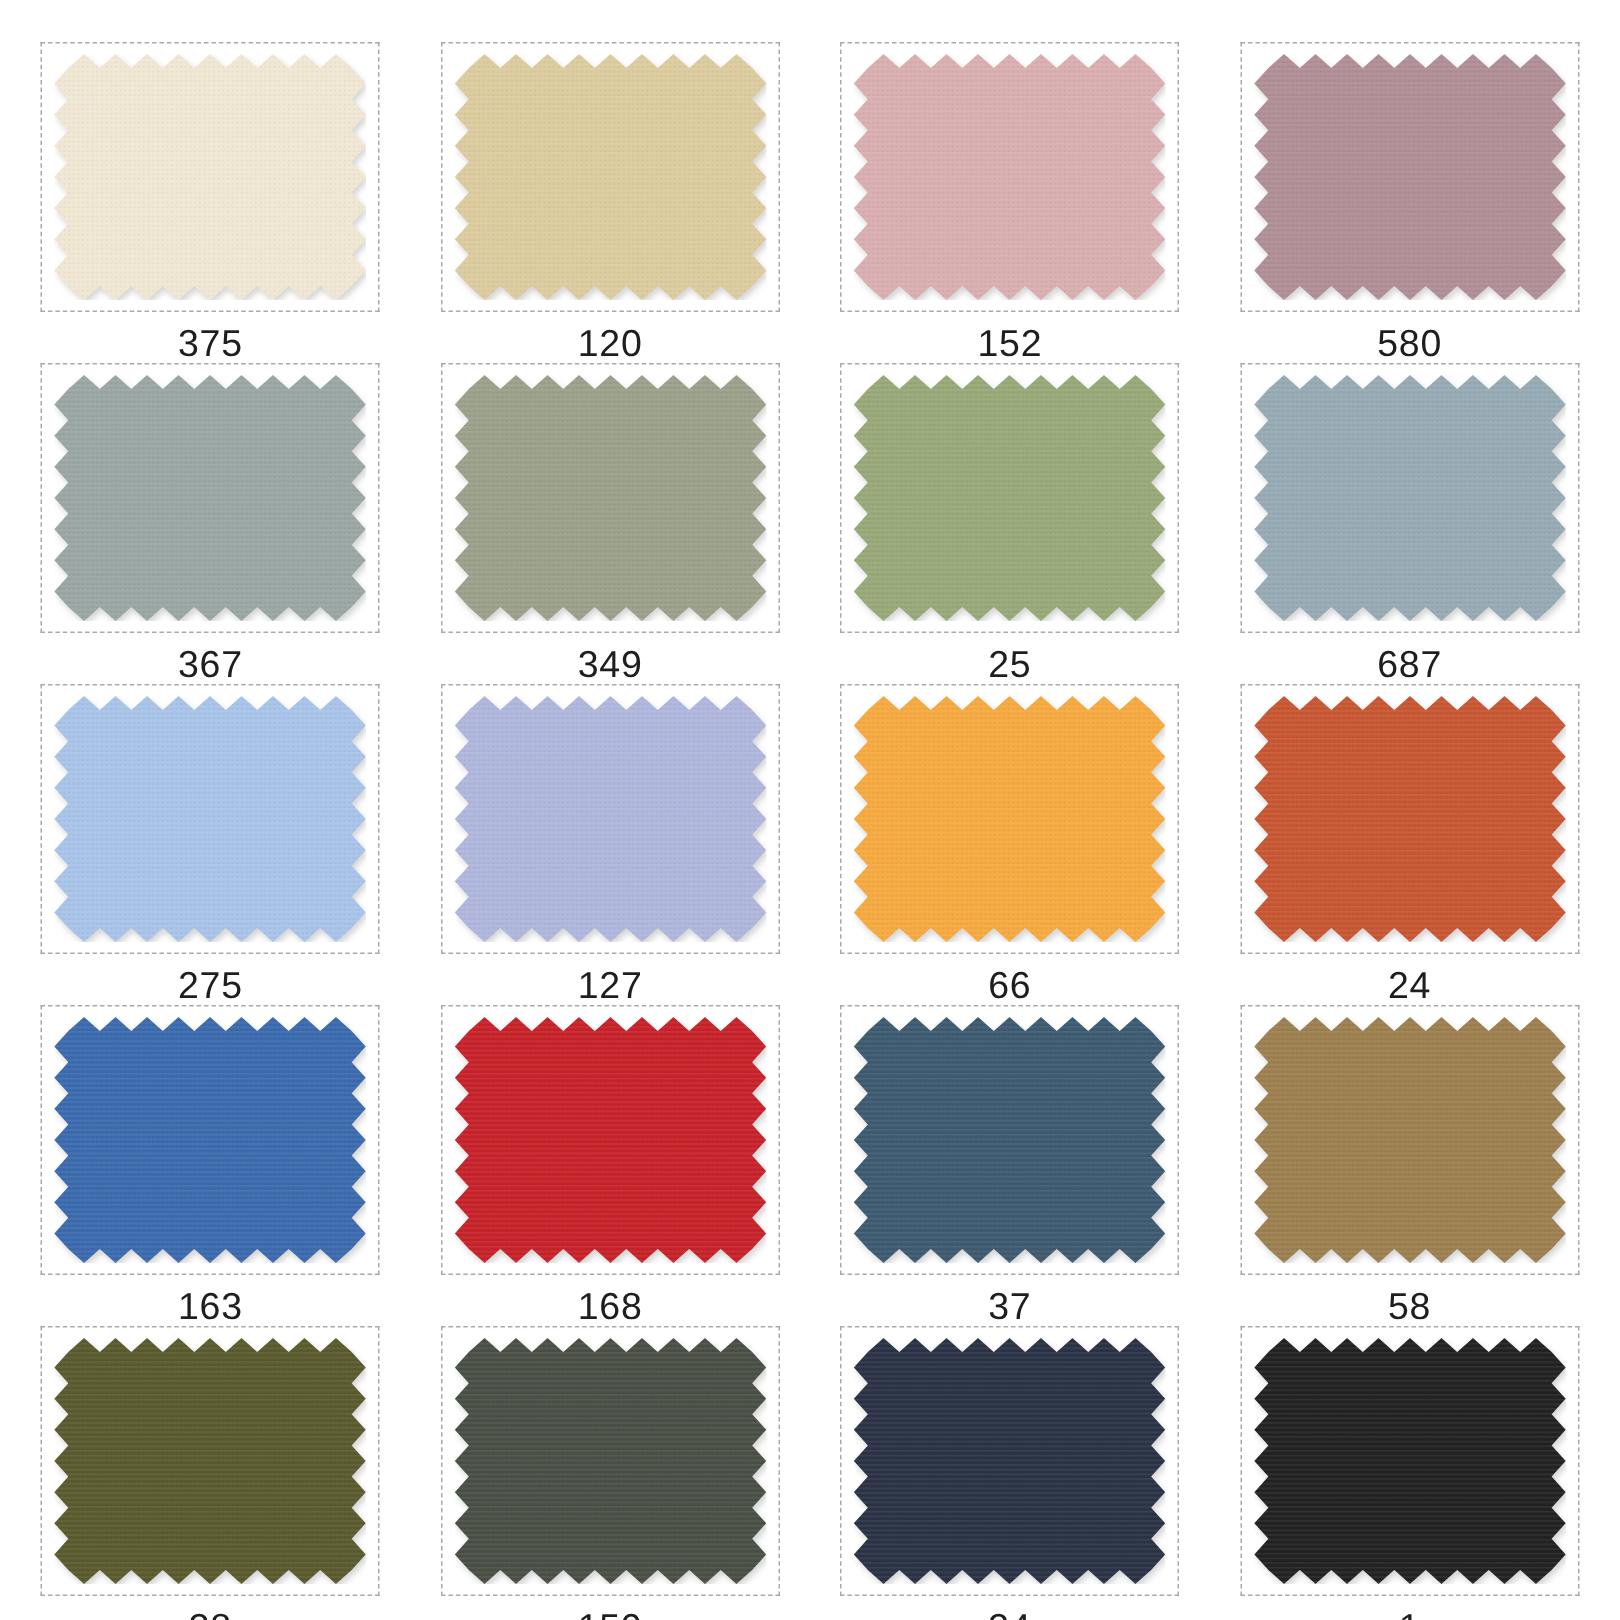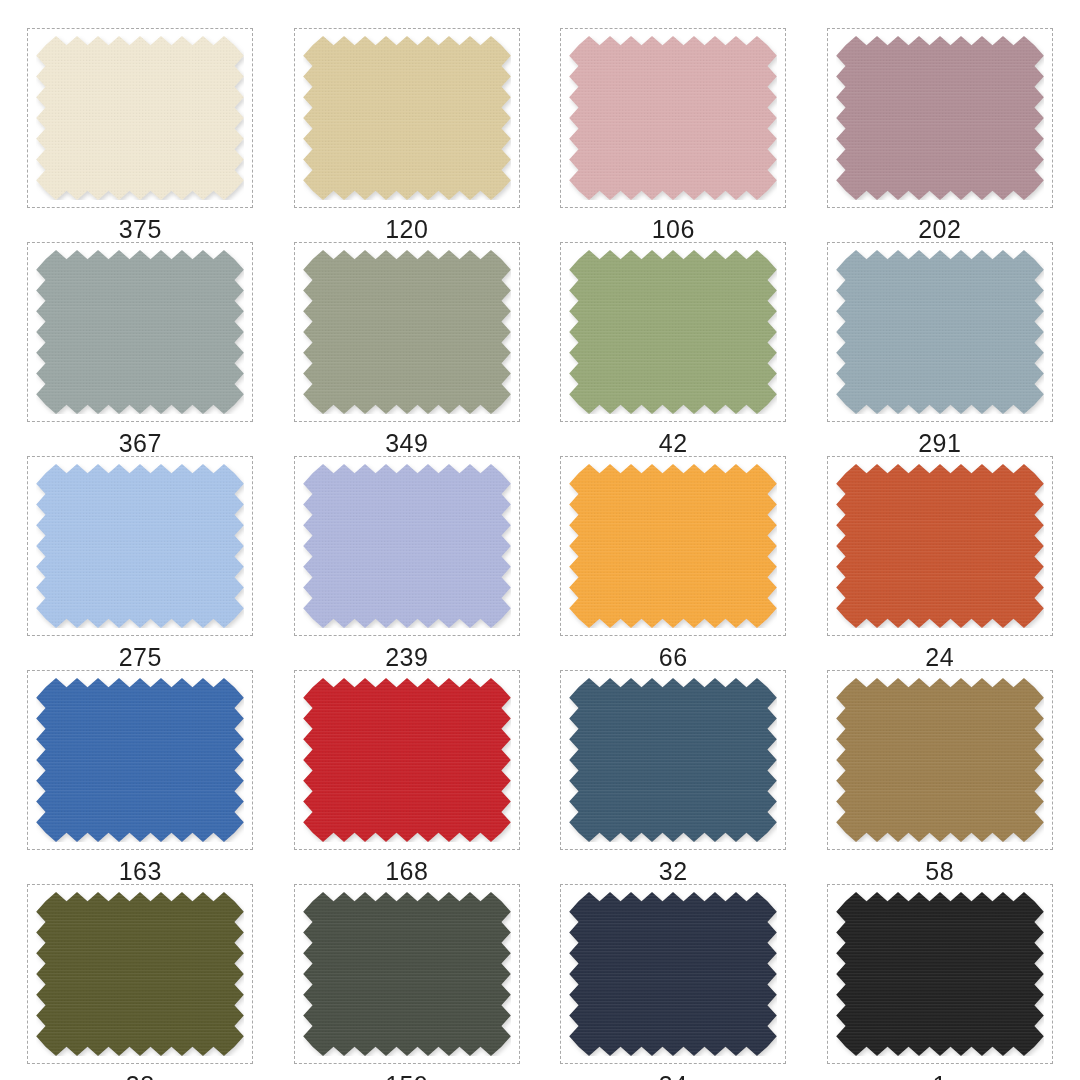--- a/index.html
+++ b/index.html
@@ -113,39 +113,39 @@
             </filter>
             <pattern id="wv2" width="3" height="3" patternUnits="userSpaceOnUse">
               <rect x="0" y="0" width="3" height="1" fill="#ffffff" opacity="0.07"></rect>
               <rect x="0" y="2" width="1" height="1" fill="#000000" opacity="0.05"></rect>
             </pattern>
           </defs>
           <polygon points="9.00,9.00 19.11,0.00 29.22,9.00 39.33,0.00 49.44,9.00 59.56,0.00 69.67,9.00 79.78,0.00 89.89,9.00 100.00,0.00 110.11,9.00 120.22,0.00 130.33,9.00 140.44,0.00 150.56,9.00 160.67,0.00 170.78,9.00 180.89,0.00 191.00,9.00 191.00,9.00 200.00,19.00 191.00,29.00 200.00,39.00 191.00,49.00 200.00,59.00 191.00,69.00 200.00,79.00 191.00,89.00 200.00,99.00 191.00,109.00 200.00,119.00 191.00,129.00 200.00,139.00 191.00,149.00 191.00,149.00 180.89,158.00 170.78,149.00 160.67,158.00 150.56,149.00 140.44,158.00 130.33,149.00 120.22,158.00 110.11,149.00 100.00,158.00 89.89,149.00 79.78,158.00 69.67,149.00 59.56,158.00 49.44,149.00 39.33,158.00 29.22,149.00 19.11,158.00 9.00,149.00 9.00,149.00 0.00,139.00 9.00,129.00 0.00,119.00 9.00,109.00 0.00,99.00 9.00,89.00 0.00,79.00 9.00,69.00 0.00,59.00 9.00,49.00 0.00,39.00 9.00,29.00 0.00,19.00 9.00,9.00" fill="#d9aeb0" filter="url(#sh2)"></polygon>
           <polygon points="9.00,9.00 19.11,0.00 29.22,9.00 39.33,0.00 49.44,9.00 59.56,0.00 69.67,9.00 79.78,0.00 89.89,9.00 100.00,0.00 110.11,9.00 120.22,0.00 130.33,9.00 140.44,0.00 150.56,9.00 160.67,0.00 170.78,9.00 180.89,0.00 191.00,9.00 191.00,9.00 200.00,19.00 191.00,29.00 200.00,39.00 191.00,49.00 200.00,59.00 191.00,69.00 200.00,79.00 191.00,89.00 200.00,99.00 191.00,109.00 200.00,119.00 191.00,129.00 200.00,139.00 191.00,149.00 191.00,149.00 180.89,158.00 170.78,149.00 160.67,158.00 150.56,149.00 140.44,158.00 130.33,149.00 120.22,158.00 110.11,149.00 100.00,158.00 89.89,149.00 79.78,158.00 69.67,149.00 59.56,158.00 49.44,149.00 39.33,158.00 29.22,149.00 19.11,158.00 9.00,149.00 9.00,149.00 0.00,139.00 9.00,129.00 0.00,119.00 9.00,109.00 0.00,99.00 9.00,89.00 0.00,79.00 9.00,69.00 0.00,59.00 9.00,49.00 0.00,39.00 9.00,29.00 0.00,19.00 9.00,9.00" fill="url(#wv2)"></polygon>
         </svg>
       </div>
-      <div class="swatch-label">106</div>
+      <div class="swatch-label">152</div>
     </div>
     <div class="swatch-cell">
       <div class="swatch-frame">
         <svg class="swatch-svg" viewBox="0 0 200 158">
           <defs>
             <filter id="sh3" x="-20%" y="-20%" width="140%" height="140%">
               <feDropShadow dx="1.5" dy="2.5" stdDeviation="2.2" flood-color="#9a9a9a" flood-opacity="0.42"></feDropShadow>
             </filter>
             <pattern id="wv3" width="3" height="3" patternUnits="userSpaceOnUse">
               <rect x="0" y="0" width="3" height="1" fill="#ffffff" opacity="0.07"></rect>
               <rect x="0" y="2" width="1" height="1" fill="#000000" opacity="0.05"></rect>
             </pattern>
           </defs>
           <polygon points="9.00,9.00 19.11,0.00 29.22,9.00 39.33,0.00 49.44,9.00 59.56,0.00 69.67,9.00 79.78,0.00 89.89,9.00 100.00,0.00 110.11,9.00 120.22,0.00 130.33,9.00 140.44,0.00 150.56,9.00 160.67,0.00 170.78,9.00 180.89,0.00 191.00,9.00 191.00,9.00 200.00,19.00 191.00,29.00 200.00,39.00 191.00,49.00 200.00,59.00 191.00,69.00 200.00,79.00 191.00,89.00 200.00,99.00 191.00,109.00 200.00,119.00 191.00,129.00 200.00,139.00 191.00,149.00 191.00,149.00 180.89,158.00 170.78,149.00 160.67,158.00 150.56,149.00 140.44,158.00 130.33,149.00 120.22,158.00 110.11,149.00 100.00,158.00 89.89,149.00 79.78,158.00 69.67,149.00 59.56,158.00 49.44,149.00 39.33,158.00 29.22,149.00 19.11,158.00 9.00,149.00 9.00,149.00 0.00,139.00 9.00,129.00 0.00,119.00 9.00,109.00 0.00,99.00 9.00,89.00 0.00,79.00 9.00,69.00 0.00,59.00 9.00,49.00 0.00,39.00 9.00,29.00 0.00,19.00 9.00,9.00" fill="#b08e96" filter="url(#sh3)"></polygon>
           <polygon points="9.00,9.00 19.11,0.00 29.22,9.00 39.33,0.00 49.44,9.00 59.56,0.00 69.67,9.00 79.78,0.00 89.89,9.00 100.00,0.00 110.11,9.00 120.22,0.00 130.33,9.00 140.44,0.00 150.56,9.00 160.67,0.00 170.78,9.00 180.89,0.00 191.00,9.00 191.00,9.00 200.00,19.00 191.00,29.00 200.00,39.00 191.00,49.00 200.00,59.00 191.00,69.00 200.00,79.00 191.00,89.00 200.00,99.00 191.00,109.00 200.00,119.00 191.00,129.00 200.00,139.00 191.00,149.00 191.00,149.00 180.89,158.00 170.78,149.00 160.67,158.00 150.56,149.00 140.44,158.00 130.33,149.00 120.22,158.00 110.11,149.00 100.00,158.00 89.89,149.00 79.78,158.00 69.67,149.00 59.56,158.00 49.44,149.00 39.33,158.00 29.22,149.00 19.11,158.00 9.00,149.00 9.00,149.00 0.00,139.00 9.00,129.00 0.00,119.00 9.00,109.00 0.00,99.00 9.00,89.00 0.00,79.00 9.00,69.00 0.00,59.00 9.00,49.00 0.00,39.00 9.00,29.00 0.00,19.00 9.00,9.00" fill="url(#wv3)"></polygon>
         </svg>
       </div>
-      <div class="swatch-label">202</div>
+      <div class="swatch-label">580</div>
     </div>
     <div class="swatch-cell">
       <div class="swatch-frame">
         <svg class="swatch-svg" viewBox="0 0 200 158">
           <defs>
             <filter id="sh4" x="-20%" y="-20%" width="140%" height="140%">
               <feDropShadow dx="1.5" dy="2.5" stdDeviation="2.2" flood-color="#9a9a9a" flood-opacity="0.42"></feDropShadow>
             </filter>
             <pattern id="wv4" width="3" height="3" patternUnits="userSpaceOnUse">
               <rect x="0" y="0" width="3" height="1" fill="#ffffff" opacity="0.07"></rect>
@@ -185,39 +185,39 @@
             </filter>
             <pattern id="wv6" width="3" height="3" patternUnits="userSpaceOnUse">
               <rect x="0" y="0" width="3" height="1" fill="#ffffff" opacity="0.07"></rect>
               <rect x="0" y="2" width="1" height="1" fill="#000000" opacity="0.05"></rect>
             </pattern>
           </defs>
           <polygon points="9.00,9.00 19.11,0.00 29.22,9.00 39.33,0.00 49.44,9.00 59.56,0.00 69.67,9.00 79.78,0.00 89.89,9.00 100.00,0.00 110.11,9.00 120.22,0.00 130.33,9.00 140.44,0.00 150.56,9.00 160.67,0.00 170.78,9.00 180.89,0.00 191.00,9.00 191.00,9.00 200.00,19.00 191.00,29.00 200.00,39.00 191.00,49.00 200.00,59.00 191.00,69.00 200.00,79.00 191.00,89.00 200.00,99.00 191.00,109.00 200.00,119.00 191.00,129.00 200.00,139.00 191.00,149.00 191.00,149.00 180.89,158.00 170.78,149.00 160.67,158.00 150.56,149.00 140.44,158.00 130.33,149.00 120.22,158.00 110.11,149.00 100.00,158.00 89.89,149.00 79.78,158.00 69.67,149.00 59.56,158.00 49.44,149.00 39.33,158.00 29.22,149.00 19.11,158.00 9.00,149.00 9.00,149.00 0.00,139.00 9.00,129.00 0.00,119.00 9.00,109.00 0.00,99.00 9.00,89.00 0.00,79.00 9.00,69.00 0.00,59.00 9.00,49.00 0.00,39.00 9.00,29.00 0.00,19.00 9.00,9.00" fill="#97a878" filter="url(#sh6)"></polygon>
           <polygon points="9.00,9.00 19.11,0.00 29.22,9.00 39.33,0.00 49.44,9.00 59.56,0.00 69.67,9.00 79.78,0.00 89.89,9.00 100.00,0.00 110.11,9.00 120.22,0.00 130.33,9.00 140.44,0.00 150.56,9.00 160.67,0.00 170.78,9.00 180.89,0.00 191.00,9.00 191.00,9.00 200.00,19.00 191.00,29.00 200.00,39.00 191.00,49.00 200.00,59.00 191.00,69.00 200.00,79.00 191.00,89.00 200.00,99.00 191.00,109.00 200.00,119.00 191.00,129.00 200.00,139.00 191.00,149.00 191.00,149.00 180.89,158.00 170.78,149.00 160.67,158.00 150.56,149.00 140.44,158.00 130.33,149.00 120.22,158.00 110.11,149.00 100.00,158.00 89.89,149.00 79.78,158.00 69.67,149.00 59.56,158.00 49.44,149.00 39.33,158.00 29.22,149.00 19.11,158.00 9.00,149.00 9.00,149.00 0.00,139.00 9.00,129.00 0.00,119.00 9.00,109.00 0.00,99.00 9.00,89.00 0.00,79.00 9.00,69.00 0.00,59.00 9.00,49.00 0.00,39.00 9.00,29.00 0.00,19.00 9.00,9.00" fill="url(#wv6)"></polygon>
         </svg>
       </div>
-      <div class="swatch-label">42</div>
+      <div class="swatch-label">25</div>
     </div>
     <div class="swatch-cell">
       <div class="swatch-frame">
         <svg class="swatch-svg" viewBox="0 0 200 158">
           <defs>
             <filter id="sh7" x="-20%" y="-20%" width="140%" height="140%">
               <feDropShadow dx="1.5" dy="2.5" stdDeviation="2.2" flood-color="#9a9a9a" flood-opacity="0.42"></feDropShadow>
             </filter>
             <pattern id="wv7" width="3" height="3" patternUnits="userSpaceOnUse">
               <rect x="0" y="0" width="3" height="1" fill="#ffffff" opacity="0.07"></rect>
               <rect x="0" y="2" width="1" height="1" fill="#000000" opacity="0.05"></rect>
             </pattern>
           </defs>
           <polygon points="9.00,9.00 19.11,0.00 29.22,9.00 39.33,0.00 49.44,9.00 59.56,0.00 69.67,9.00 79.78,0.00 89.89,9.00 100.00,0.00 110.11,9.00 120.22,0.00 130.33,9.00 140.44,0.00 150.56,9.00 160.67,0.00 170.78,9.00 180.89,0.00 191.00,9.00 191.00,9.00 200.00,19.00 191.00,29.00 200.00,39.00 191.00,49.00 200.00,59.00 191.00,69.00 200.00,79.00 191.00,89.00 200.00,99.00 191.00,109.00 200.00,119.00 191.00,129.00 200.00,139.00 191.00,149.00 191.00,149.00 180.89,158.00 170.78,149.00 160.67,158.00 150.56,149.00 140.44,158.00 130.33,149.00 120.22,158.00 110.11,149.00 100.00,158.00 89.89,149.00 79.78,158.00 69.67,149.00 59.56,158.00 49.44,149.00 39.33,158.00 29.22,149.00 19.11,158.00 9.00,149.00 9.00,149.00 0.00,139.00 9.00,129.00 0.00,119.00 9.00,109.00 0.00,99.00 9.00,89.00 0.00,79.00 9.00,69.00 0.00,59.00 9.00,49.00 0.00,39.00 9.00,29.00 0.00,19.00 9.00,9.00" fill="#96aab4" filter="url(#sh7)"></polygon>
           <polygon points="9.00,9.00 19.11,0.00 29.22,9.00 39.33,0.00 49.44,9.00 59.56,0.00 69.67,9.00 79.78,0.00 89.89,9.00 100.00,0.00 110.11,9.00 120.22,0.00 130.33,9.00 140.44,0.00 150.56,9.00 160.67,0.00 170.78,9.00 180.89,0.00 191.00,9.00 191.00,9.00 200.00,19.00 191.00,29.00 200.00,39.00 191.00,49.00 200.00,59.00 191.00,69.00 200.00,79.00 191.00,89.00 200.00,99.00 191.00,109.00 200.00,119.00 191.00,129.00 200.00,139.00 191.00,149.00 191.00,149.00 180.89,158.00 170.78,149.00 160.67,158.00 150.56,149.00 140.44,158.00 130.33,149.00 120.22,158.00 110.11,149.00 100.00,158.00 89.89,149.00 79.78,158.00 69.67,149.00 59.56,158.00 49.44,149.00 39.33,158.00 29.22,149.00 19.11,158.00 9.00,149.00 9.00,149.00 0.00,139.00 9.00,129.00 0.00,119.00 9.00,109.00 0.00,99.00 9.00,89.00 0.00,79.00 9.00,69.00 0.00,59.00 9.00,49.00 0.00,39.00 9.00,29.00 0.00,19.00 9.00,9.00" fill="url(#wv7)"></polygon>
         </svg>
       </div>
-      <div class="swatch-label">291</div>
+      <div class="swatch-label">687</div>
     </div>
     <div class="swatch-cell">
       <div class="swatch-frame">
         <svg class="swatch-svg" viewBox="0 0 200 158">
           <defs>
             <filter id="sh8" x="-20%" y="-20%" width="140%" height="140%">
               <feDropShadow dx="1.5" dy="2.5" stdDeviation="2.2" flood-color="#9a9a9a" flood-opacity="0.42"></feDropShadow>
             </filter>
             <pattern id="wv8" width="3" height="3" patternUnits="userSpaceOnUse">
               <rect x="0" y="0" width="3" height="1" fill="#ffffff" opacity="0.07"></rect>
@@ -239,21 +239,21 @@
             </filter>
             <pattern id="wv9" width="3" height="3" patternUnits="userSpaceOnUse">
               <rect x="0" y="0" width="3" height="1" fill="#ffffff" opacity="0.07"></rect>
               <rect x="0" y="2" width="1" height="1" fill="#000000" opacity="0.05"></rect>
             </pattern>
           </defs>
           <polygon points="9.00,9.00 19.11,0.00 29.22,9.00 39.33,0.00 49.44,9.00 59.56,0.00 69.67,9.00 79.78,0.00 89.89,9.00 100.00,0.00 110.11,9.00 120.22,0.00 130.33,9.00 140.44,0.00 150.56,9.00 160.67,0.00 170.78,9.00 180.89,0.00 191.00,9.00 191.00,9.00 200.00,19.00 191.00,29.00 200.00,39.00 191.00,49.00 200.00,59.00 191.00,69.00 200.00,79.00 191.00,89.00 200.00,99.00 191.00,109.00 200.00,119.00 191.00,129.00 200.00,139.00 191.00,149.00 191.00,149.00 180.89,158.00 170.78,149.00 160.67,158.00 150.56,149.00 140.44,158.00 130.33,149.00 120.22,158.00 110.11,149.00 100.00,158.00 89.89,149.00 79.78,158.00 69.67,149.00 59.56,158.00 49.44,149.00 39.33,158.00 29.22,149.00 19.11,158.00 9.00,149.00 9.00,149.00 0.00,139.00 9.00,129.00 0.00,119.00 9.00,109.00 0.00,99.00 9.00,89.00 0.00,79.00 9.00,69.00 0.00,59.00 9.00,49.00 0.00,39.00 9.00,29.00 0.00,19.00 9.00,9.00" fill="#afb6dc" filter="url(#sh9)"></polygon>
           <polygon points="9.00,9.00 19.11,0.00 29.22,9.00 39.33,0.00 49.44,9.00 59.56,0.00 69.67,9.00 79.78,0.00 89.89,9.00 100.00,0.00 110.11,9.00 120.22,0.00 130.33,9.00 140.44,0.00 150.56,9.00 160.67,0.00 170.78,9.00 180.89,0.00 191.00,9.00 191.00,9.00 200.00,19.00 191.00,29.00 200.00,39.00 191.00,49.00 200.00,59.00 191.00,69.00 200.00,79.00 191.00,89.00 200.00,99.00 191.00,109.00 200.00,119.00 191.00,129.00 200.00,139.00 191.00,149.00 191.00,149.00 180.89,158.00 170.78,149.00 160.67,158.00 150.56,149.00 140.44,158.00 130.33,149.00 120.22,158.00 110.11,149.00 100.00,158.00 89.89,149.00 79.78,158.00 69.67,149.00 59.56,158.00 49.44,149.00 39.33,158.00 29.22,149.00 19.11,158.00 9.00,149.00 9.00,149.00 0.00,139.00 9.00,129.00 0.00,119.00 9.00,109.00 0.00,99.00 9.00,89.00 0.00,79.00 9.00,69.00 0.00,59.00 9.00,49.00 0.00,39.00 9.00,29.00 0.00,19.00 9.00,9.00" fill="url(#wv9)"></polygon>
         </svg>
       </div>
-      <div class="swatch-label">239</div>
+      <div class="swatch-label">127</div>
     </div>
     <div class="swatch-cell">
       <div class="swatch-frame">
         <svg class="swatch-svg" viewBox="0 0 200 158">
           <defs>
             <filter id="sh10" x="-20%" y="-20%" width="140%" height="140%">
               <feDropShadow dx="1.5" dy="2.5" stdDeviation="2.2" flood-color="#9a9a9a" flood-opacity="0.42"></feDropShadow>
             </filter>
             <pattern id="wv10" width="3" height="3" patternUnits="userSpaceOnUse">
               <rect x="0" y="0" width="3" height="1" fill="#ffffff" opacity="0.07"></rect>
@@ -329,21 +329,21 @@
             </filter>
             <pattern id="wv14" width="3" height="3" patternUnits="userSpaceOnUse">
               <rect x="0" y="0" width="3" height="1" fill="#ffffff" opacity="0.07"></rect>
               <rect x="0" y="2" width="1" height="1" fill="#000000" opacity="0.05"></rect>
             </pattern>
           </defs>
           <polygon points="9.00,9.00 19.11,0.00 29.22,9.00 39.33,0.00 49.44,9.00 59.56,0.00 69.67,9.00 79.78,0.00 89.89,9.00 100.00,0.00 110.11,9.00 120.22,0.00 130.33,9.00 140.44,0.00 150.56,9.00 160.67,0.00 170.78,9.00 180.89,0.00 191.00,9.00 191.00,9.00 200.00,19.00 191.00,29.00 200.00,39.00 191.00,49.00 200.00,59.00 191.00,69.00 200.00,79.00 191.00,89.00 200.00,99.00 191.00,109.00 200.00,119.00 191.00,129.00 200.00,139.00 191.00,149.00 191.00,149.00 180.89,158.00 170.78,149.00 160.67,158.00 150.56,149.00 140.44,158.00 130.33,149.00 120.22,158.00 110.11,149.00 100.00,158.00 89.89,149.00 79.78,158.00 69.67,149.00 59.56,158.00 49.44,149.00 39.33,158.00 29.22,149.00 19.11,158.00 9.00,149.00 9.00,149.00 0.00,139.00 9.00,129.00 0.00,119.00 9.00,109.00 0.00,99.00 9.00,89.00 0.00,79.00 9.00,69.00 0.00,59.00 9.00,49.00 0.00,39.00 9.00,29.00 0.00,19.00 9.00,9.00" fill="#3e5a70" filter="url(#sh14)"></polygon>
           <polygon points="9.00,9.00 19.11,0.00 29.22,9.00 39.33,0.00 49.44,9.00 59.56,0.00 69.67,9.00 79.78,0.00 89.89,9.00 100.00,0.00 110.11,9.00 120.22,0.00 130.33,9.00 140.44,0.00 150.56,9.00 160.67,0.00 170.78,9.00 180.89,0.00 191.00,9.00 191.00,9.00 200.00,19.00 191.00,29.00 200.00,39.00 191.00,49.00 200.00,59.00 191.00,69.00 200.00,79.00 191.00,89.00 200.00,99.00 191.00,109.00 200.00,119.00 191.00,129.00 200.00,139.00 191.00,149.00 191.00,149.00 180.89,158.00 170.78,149.00 160.67,158.00 150.56,149.00 140.44,158.00 130.33,149.00 120.22,158.00 110.11,149.00 100.00,158.00 89.89,149.00 79.78,158.00 69.67,149.00 59.56,158.00 49.44,149.00 39.33,158.00 29.22,149.00 19.11,158.00 9.00,149.00 9.00,149.00 0.00,139.00 9.00,129.00 0.00,119.00 9.00,109.00 0.00,99.00 9.00,89.00 0.00,79.00 9.00,69.00 0.00,59.00 9.00,49.00 0.00,39.00 9.00,29.00 0.00,19.00 9.00,9.00" fill="url(#wv14)"></polygon>
         </svg>
       </div>
-      <div class="swatch-label">32</div>
+      <div class="swatch-label">37</div>
     </div>
     <div class="swatch-cell">
       <div class="swatch-frame">
         <svg class="swatch-svg" viewBox="0 0 200 158">
           <defs>
             <filter id="sh15" x="-20%" y="-20%" width="140%" height="140%">
               <feDropShadow dx="1.5" dy="2.5" stdDeviation="2.2" flood-color="#9a9a9a" flood-opacity="0.42"></feDropShadow>
             </filter>
             <pattern id="wv15" width="3" height="3" patternUnits="userSpaceOnUse">
               <rect x="0" y="0" width="3" height="1" fill="#ffffff" opacity="0.07"></rect>

